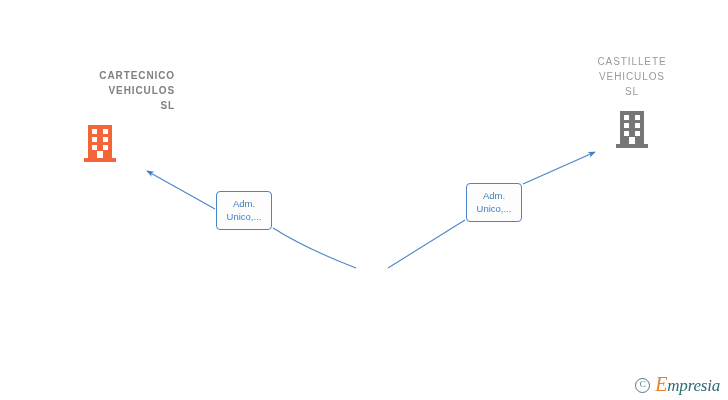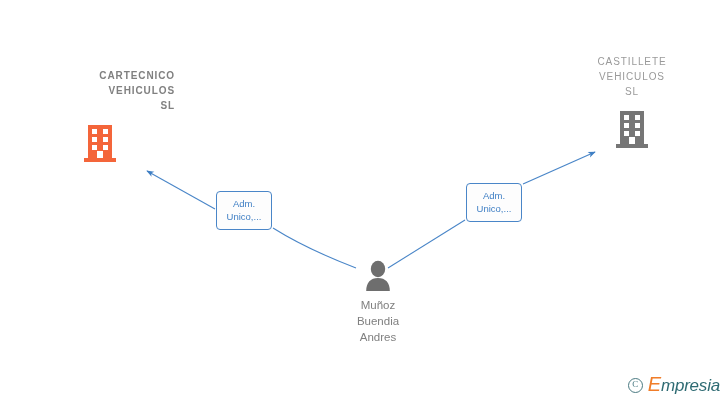--- a/index.html
+++ b/index.html
@@ -106,21 +106,21 @@
     height: 13px;
     border: 1.4px solid #4a7a82;
     border-radius: 50%;
     color: #4a7a82;
     font-size: 9px;
     line-height: 11px;
     text-align: center;
     font-family: "Liberation Serif", serif;
   }
   .wm-text {
-    font-family: Liberation Sans, sans-serif;
+    font-family: Liberation Serif, serif;
     font-style: italic;
     font-size: 17px;
     line-height: 17px;
     color: #2e6b73;
     letter-spacing: -0.2px;
   }
   .wm-text .wm-cap {
     color: #f07d29;
     font-size: 20px;
   }
@@ -179,31 +179,20 @@
         <rect x="20" y="6" width="5" height="5" fill="#ffffff"></rect>
         <rect x="9" y="14" width="5" height="5" fill="#ffffff"></rect>
         <rect x="20" y="14" width="5" height="5" fill="#ffffff"></rect>
         <rect x="9" y="22" width="5" height="5" fill="#ffffff"></rect>
         <rect x="20" y="22" width="5" height="5" fill="#ffffff"></rect>
         <rect x="14" y="28" width="6" height="7" fill="#ffffff"></rect>
       </svg>
     </div>
   </div>
 
-  <div class="person-node" style="left:313px; top:258px;">
-    <div class="person-icon-wrap">
-      <svg width="30" height="32" viewBox="0 0 30 32" xmlns="http://www.w3.org/2000/svg">
-        <ellipse cx="15" cy="9" rx="7.2" ry="8.2" fill="#6e6e6e"></ellipse>
-        <path d="M15,18 C7.5,18 3.2,22.6 3.2,31 L26.8,31 C26.8,22.6 22.5,18 15,18 Z" fill="#6e6e6e"></path>
-      </svg>
-    </div>
-    <div class="person-label">Muñoz
-Buendia
-Andres</div>
-  </div>
 
   <div class="edge-label" style="left:216px; top:191px; width:56px; height:39px;">Adm.
 Unico,...</div>
 
   <div class="edge-label" style="left:466px; top:183px; width:56px; height:39px;">Adm.
 Unico,...</div>
 
   <div id="watermark">
     <div class="wm-c">C</div>
     <div class="wm-text"><span class="wm-cap">E</span><span>mpresia</span></div>

